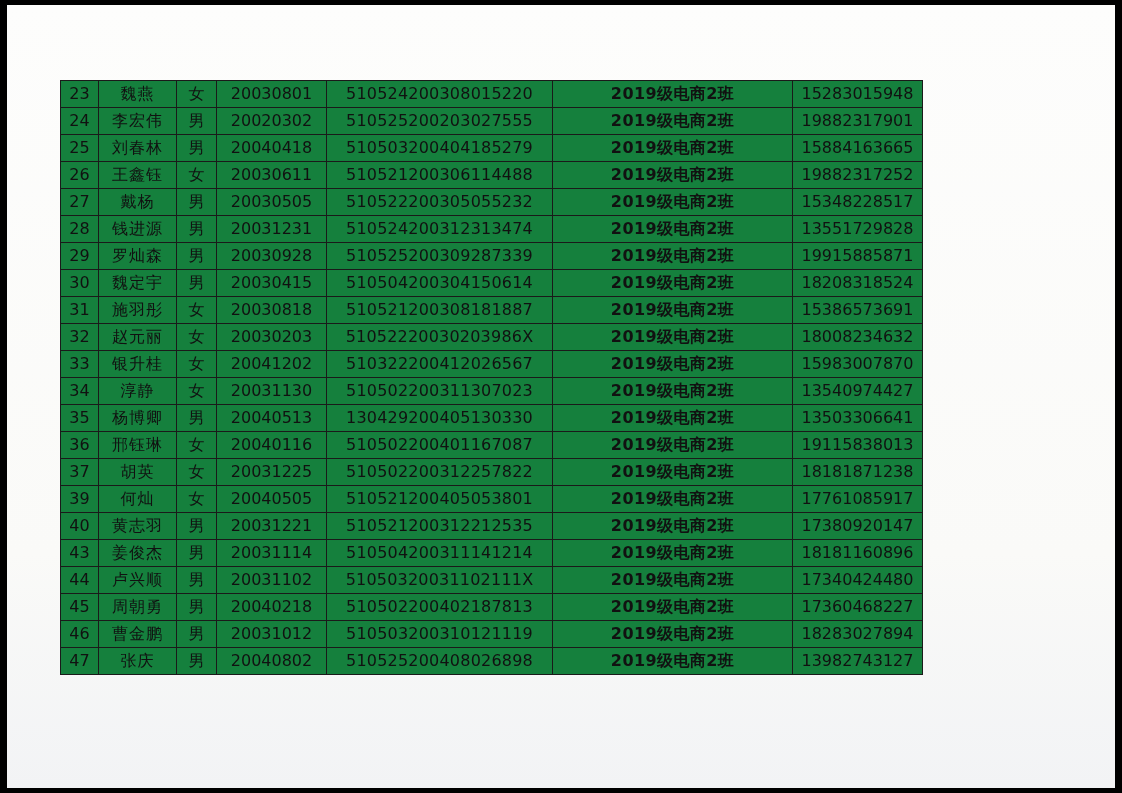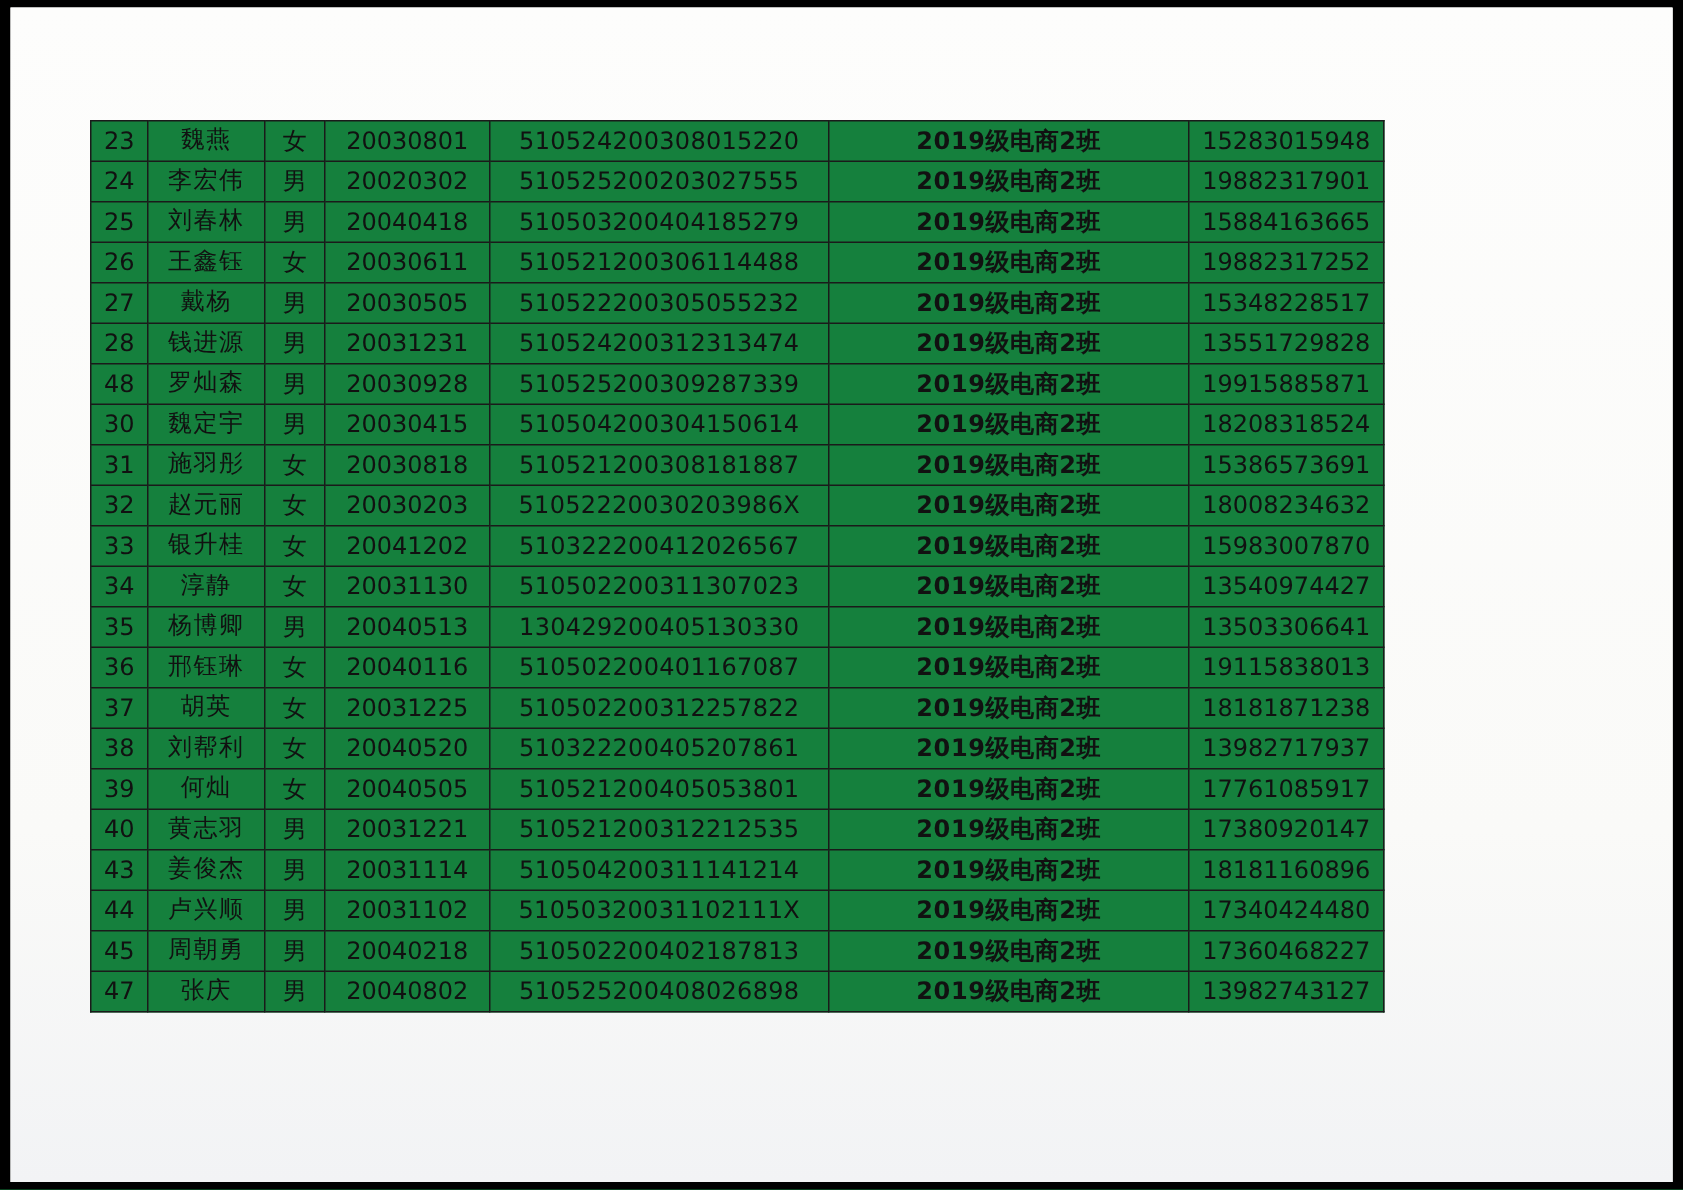--- a/index.html
+++ b/index.html
@@ -56,21 +56,21 @@
   }
   col.c-index { width: 38px; }
   col.c-name { width: 78px; }
   col.c-gender { width: 40px; }
   col.c-birth { width: 110px; }
   col.c-id { width: 226px; }
   col.c-class { width: 240px; }
   col.c-phone { width: 130px; }
 
   .cell-index { font-size: 16px; }
-  .cell-name { letter-spacing: 1px; font-family: Liberation Mono, monospace; }
+  .cell-name { letter-spacing: 1px; }
   .cell-gender { }
   .cell-birth { font-size: 16px; }
   .cell-id { font-size: 16px; letter-spacing: 0.2px; }
   .cell-class { font-size: 16px; letter-spacing: 0.4px; font-weight: bold; }
   .cell-phone { font-size: 16px; }
 </style>
 </head>
 <body>
 
 <div class="page">
@@ -135,21 +135,21 @@
           <tr>
             <td class="cell-index">28</td>
             <td class="cell-name">钱进源</td>
             <td class="cell-gender">男</td>
             <td class="cell-birth">20031231</td>
             <td class="cell-id">510524200312313474</td>
             <td class="cell-class">2019级电商2班</td>
             <td class="cell-phone">13551729828</td>
           </tr>
           <tr>
-            <td class="cell-index">48</td>
+            <td class="cell-index">29</td>
             <td class="cell-name">罗灿森</td>
             <td class="cell-gender">男</td>
             <td class="cell-birth">20030928</td>
             <td class="cell-id">510525200309287339</td>
             <td class="cell-class">2019级电商2班</td>
             <td class="cell-phone">19915885871</td>
           </tr>
           <tr>
             <td class="cell-index">30</td>
             <td class="cell-name">魏定宇</td>
@@ -216,29 +216,20 @@
           <tr>
             <td class="cell-index">37</td>
             <td class="cell-name">胡英</td>
             <td class="cell-gender">女</td>
             <td class="cell-birth">20031225</td>
             <td class="cell-id">510502200312257822</td>
             <td class="cell-class">2019级电商2班</td>
             <td class="cell-phone">18181871238</td>
           </tr>
           <tr>
-            <td class="cell-index">38</td>
-            <td class="cell-name">刘帮利</td>
-            <td class="cell-gender">女</td>
-            <td class="cell-birth">20040520</td>
-            <td class="cell-id">510322200405207861</td>
-            <td class="cell-class">2019级电商2班</td>
-            <td class="cell-phone">13982717937</td>
-          </tr>
-          <tr>
             <td class="cell-index">39</td>
             <td class="cell-name">何灿</td>
             <td class="cell-gender">女</td>
             <td class="cell-birth">20040505</td>
             <td class="cell-id">510521200405053801</td>
             <td class="cell-class">2019级电商2班</td>
             <td class="cell-phone">17761085917</td>
           </tr>
           <tr>
             <td class="cell-index">40</td>
@@ -268,20 +259,29 @@
             <td class="cell-phone">17340424480</td>
           </tr>
           <tr>
             <td class="cell-index">45</td>
             <td class="cell-name">周朝勇</td>
             <td class="cell-gender">男</td>
             <td class="cell-birth">20040218</td>
             <td class="cell-id">510502200402187813</td>
             <td class="cell-class">2019级电商2班</td>
             <td class="cell-phone">17360468227</td>
+          </tr>
+          <tr>
+            <td class="cell-index">46</td>
+            <td class="cell-name">曹金鹏</td>
+            <td class="cell-gender">男</td>
+            <td class="cell-birth">20031012</td>
+            <td class="cell-id">510503200310121119</td>
+            <td class="cell-class">2019级电商2班</td>
+            <td class="cell-phone">18283027894</td>
           </tr>
           <tr>
             <td class="cell-index">47</td>
             <td class="cell-name">张庆</td>
             <td class="cell-gender">男</td>
             <td class="cell-birth">20040802</td>
             <td class="cell-id">510525200408026898</td>
             <td class="cell-class">2019级电商2班</td>
             <td class="cell-phone">13982743127</td>
           </tr>

